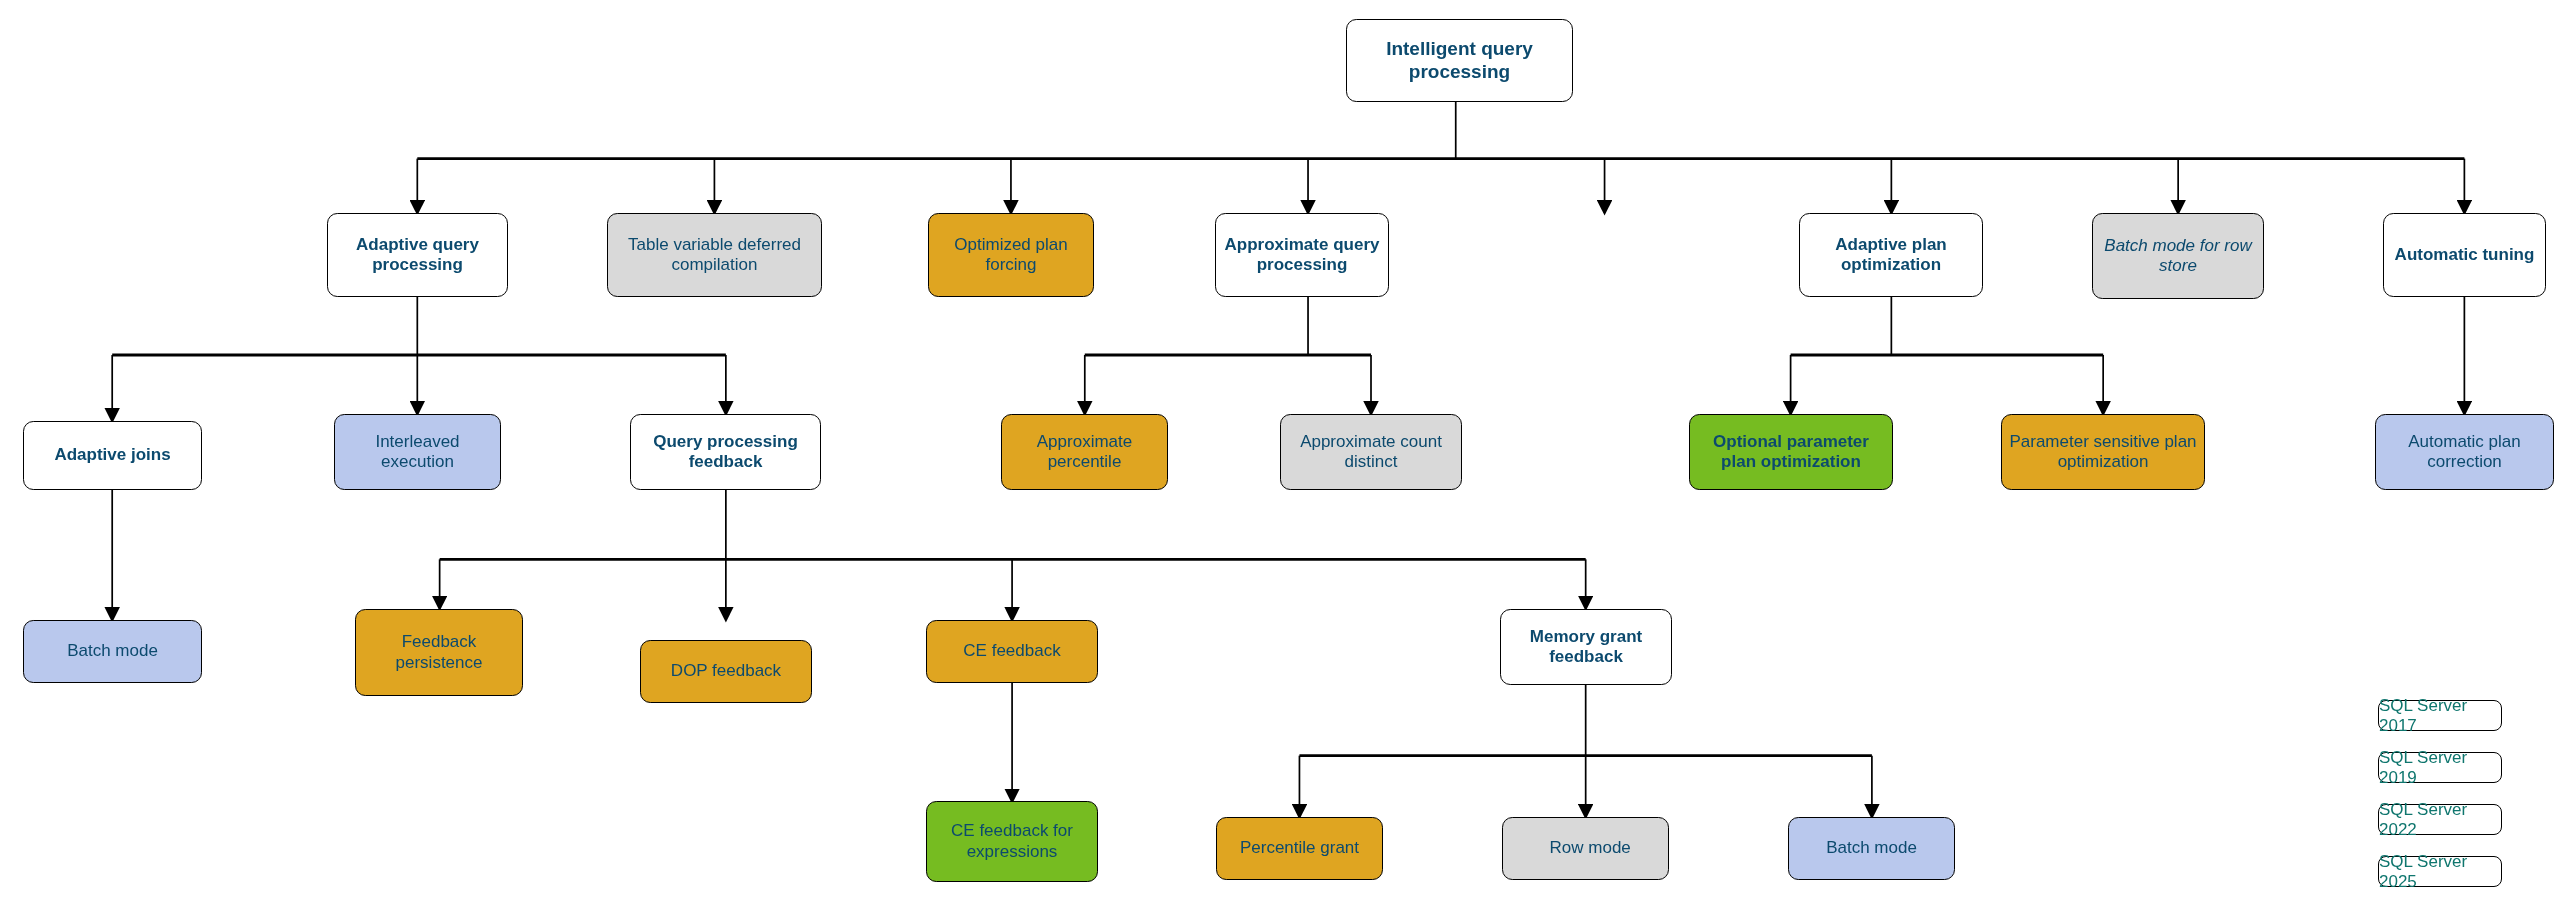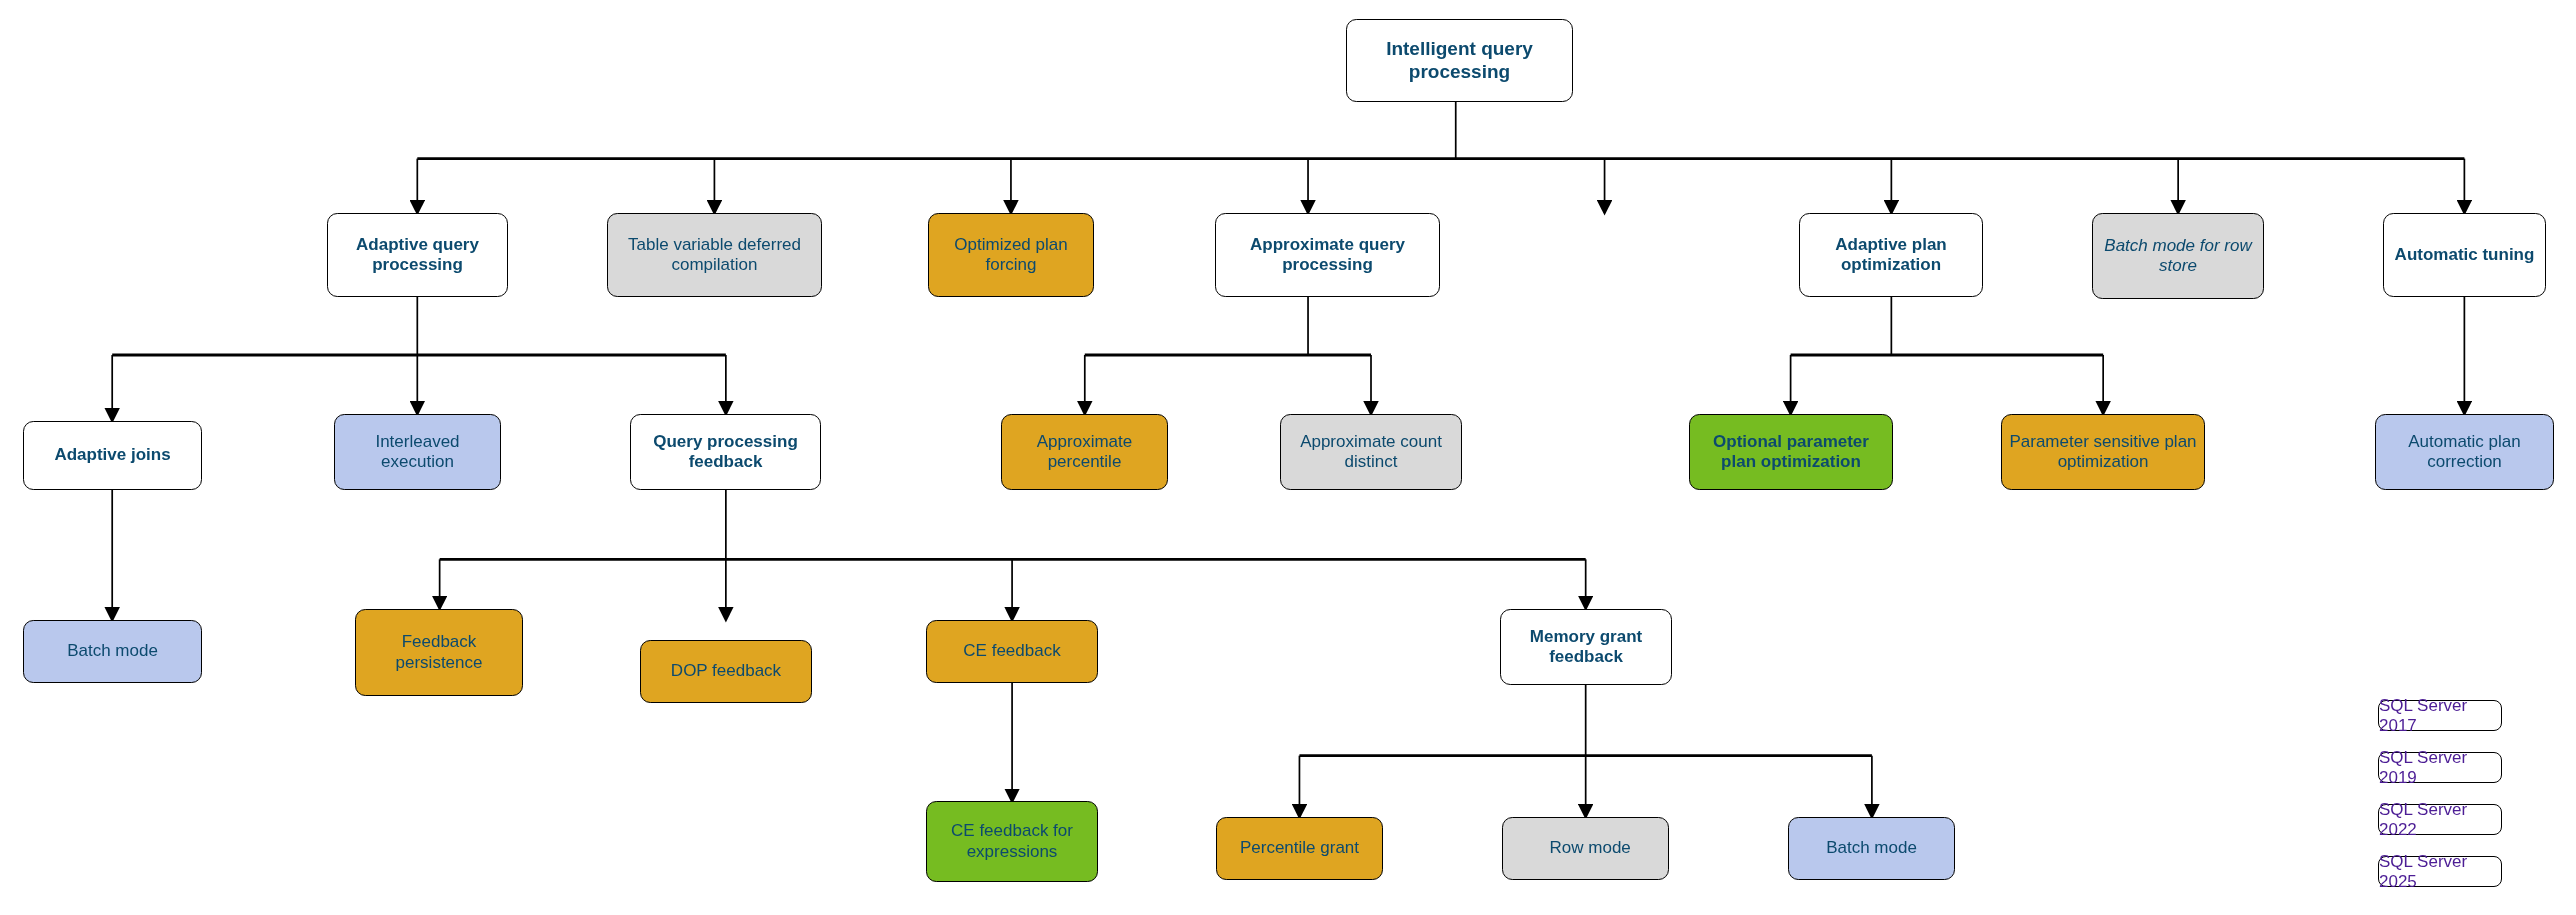--- a/index.html
+++ b/index.html
@@ -45,21 +45,21 @@
   .node.c2025       { background:#76BC21; font-weight:normal; }
   .legend-item {
     position: absolute;
     box-sizing: border-box;
     border: 1.7px solid #000000;
     border-radius: 8px;
     display: flex;
     align-items: center;
     justify-content: center;
     font-size: 17px;
-    color: #4c1d95;
+    color: #0f766e;
     height: 31px;
     width: 124px;
   }
   .nlabel { display: block; width: 100%; }
 </style>
 </head>
 <body>
 
 <div id="canvas">
 
@@ -130,21 +130,21 @@
   </div>
 
   <div class="node c2019" style="left:607px; top:213px; width:215px; height:84px;">
     <span class="nlabel">Table variable deferred compilation</span>
   </div>
 
   <div class="node c2022" style="left:928px; top:213px; width:166px; height:84px;">
     <span class="nlabel">Optimized plan forcing</span>
   </div>
 
-  <div class="node plain" style="left:1215px; top:213px; width:225px; height:84px;">
+  <div class="node plain" style="left:1215px; top:213px; width:174px; height:84px;">
     <span class="nlabel">Approximate query processing</span>
   </div>
 
 
   <div class="node plain" style="left:1799px; top:213px; width:184px; height:84px;">
     <span class="nlabel">Adaptive plan optimization</span>
   </div>
 
   <div class="node c2019" style="left:2092px; top:213px; width:172px; height:86px;font-style:italic;">
     <span class="nlabel">Batch mode for row store</span>

